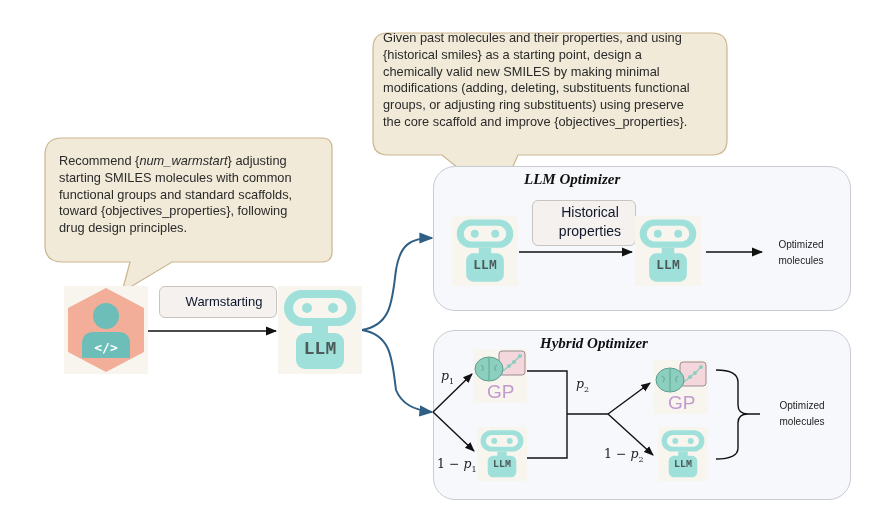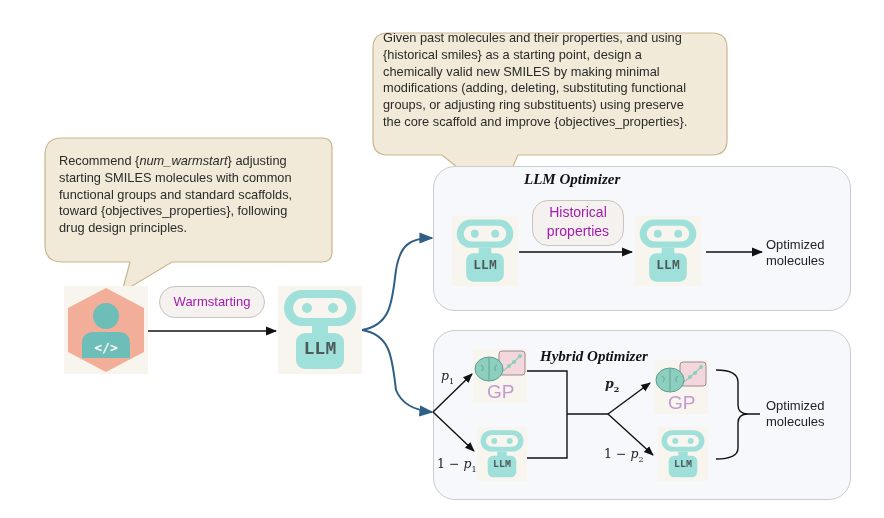--- a/index.html
+++ b/index.html
@@ -4,23 +4,23 @@
 <style>
   html, body { margin:0; padding:0; background:#ffffff; }
   body { width:884px; height:518px; position:relative; overflow:hidden;
          font-family:"Liberation Sans", sans-serif; color:#222; }
   .abs { position:absolute; }
   #canvas { position:absolute; left:0; top:0; width:884px; height:518px; }
   .bubble-text { position:absolute; font-size:12.8px; line-height:16.8px; color:#2a2a2a; }
   .bubble-text i { font-style:italic; }
   .opt-box { position:absolute; background:#f6f8fc; border:1px solid #c9ccd3; border-radius:22px; }
   .opt-title { position:absolute; font-weight:bold; font-style:italic; font-size:15px; color:#111;font-family:Liberation Serif, serif; }
-  .label-box { position:absolute; background:#f4f1ef; border:1px solid #c9c4c0; border-radius:16px;
-               font-size:13px; text-align:center; color:#a21caf; }
-  .out-text { position:absolute; font-size:13px; line-height:16px; color:#222; }
+  .label-box { position:absolute; background:#f4f1ef; border:1px solid #c9c4c0; border-radius:6px;
+               font-size:13px; text-align:center; color:#0f172a;padding-left:12px; }
+  .out-text { position:absolute; font-size:10px; line-height:16px; text-align:center; color:#222; }
   .math { position:absolute; font-family:"DejaVu Serif", serif; font-style:italic; font-size:12.5px; color:#222; }
   .math sub { font-size:8px; font-style:normal; }
   .icon-tile { position:absolute; background:#f8f5ef; }
   .gp-text { position:absolute; font-size:19px; color:#c39ad0; font-family:"Liberation Sans", sans-serif; }
   .llm-text { position:absolute; font-weight:bold; color:#4c5a5a; font-family:Liberation Mono, monospace; text-align:center; }
 </style>
 </head>
 <body>
 
 <svg id="canvas" viewBox="0 0 884 518" width="884" height="518">
@@ -40,21 +40,21 @@
   <line x1="148" y1="331" x2="276" y2="331" stroke="#111" stroke-width="1.6" marker-end="url(#arrowBlack)"></line>
 
   <path d="M362,330 C392,325 392,300 396,270 C400,245 410,238 432,238" fill="none" stroke="#2f5f85" stroke-width="2" marker-end="url(#arrowBlue)"></path>
   <path d="M362,330 C392,335 392,360 396,390 C400,400 410,410 432,412" fill="none" stroke="#2f5f85" stroke-width="2" marker-end="url(#arrowBlue)"></path>
 </svg>
 
 <div class="opt-box" style="left:433px; top:166px; width:416px; height:143px;"></div>
 <div class="opt-title" style="left:524px; top:171px;">LLM Optimizer</div>
 
 <div class="opt-box" style="left:433px; top:330px; width:416px; height:168px;"></div>
-<div class="opt-title" style="left:540px; top:335px;margin-top:13px;">Hybrid Optimizer</div>
+<div class="opt-title" style="left:540px; top:335px;">Hybrid Optimizer</div>
 
 <svg class="abs" style="left:0; top:0;" width="884" height="518" viewBox="0 0 884 518">
   <defs>
     <marker id="arrowBlack2" viewBox="0 0 10 10" refX="9" refY="5" markerWidth="7" markerHeight="7" orient="auto-start-reverse">
       <path d="M0,1 L10,5 L0,9 z" fill="#111"></path>
     </marker>
   </defs>
 
   <line x1="519" y1="252" x2="632" y2="252" stroke="#111" stroke-width="1.6" marker-end="url(#arrowBlack2)"></line>
   <line x1="706" y1="252" x2="762" y2="252" stroke="#111" stroke-width="1.6" marker-end="url(#arrowBlack2)"></line>
@@ -75,21 +75,21 @@
   <div>starting SMILES molecules with common</div>
   <div>functional groups and standard scaffolds,</div>
   <div>toward {objectives_properties}, following</div>
   <div>drug design principles.</div>
 </div>
 
 <div class="bubble-text" style="left:383px; top:30px; width:345px;">
   <div>Given past molecules and their properties, and using</div>
   <div>{historical smiles} as a starting point, design a</div>
   <div>chemically valid new SMILES by making minimal</div>
-  <div>modifications (adding, deleting, substituting functional</div>
+  <div>modifications (adding, deleting, substituents functional</div>
   <div>groups, or adjusting ring substituents) using preserve</div>
   <div>the core scaffold and improve {objectives_properties}.</div>
 </div>
 
 <div class="icon-tile" style="left:64px; top:286px; width:84px; height:88px;">
   <svg width="84" height="88" viewBox="0 0 84 88">
     <polygon points="42,2 80,22 80,66 42,86 4,66 4,22" fill="#f2ae98"></polygon>
     <circle cx="42" cy="30" r="13" fill="#6dbdb8"></circle>
     <path d="M18,72 L18,58 Q18,46 30,46 L54,46 Q66,46 66,58 L66,72 Z" fill="#6dbdb8"></path>
     <text x="42" y="66" text-anchor="middle" font-family="DejaVu Sans Mono, monospace" font-size="13" fill="#ffffff" font-weight="bold">&lt;/&gt;</text>
@@ -189,19 +189,19 @@
     <circle cx="29" cy="22" r="5" fill="#9fe0da"></circle>
     <circle cx="55" cy="22" r="5" fill="#9fe0da"></circle>
     <rect x="34" y="40" width="16" height="8" fill="#9fe0da"></rect>
     <rect x="18" y="47" width="48" height="36" rx="9" fill="#9fe0da"></rect>
   </svg>
   <div class="llm-text" style="left:11px; top:32px; width:28px; font-size:10px;">LLM</div>
 </div>
 
 <div class="math" style="left:441px; top:368px;"><span>p</span><sub>1</sub></div>
 <div class="math" style="left:437px; top:456px;"><span style="font-style:normal;">1 − </span><span>p</span><sub>1</sub></div>
-<div class="math" style="left:605px; top:376px;font-weight:bold;"><span>p</span><sub>2</sub></div>
+<div class="math" style="left:576px; top:376px;"><span>p</span><sub>2</sub></div>
 <div class="math" style="left:604px; top:446px;"><span style="font-style:normal;">1 − </span><span>p</span><sub>2</sub></div>
 
 <div class="out-text" style="left:766px; top:398px; width:72px;">
   <div>Optimized</div>
   <div>molecules</div>
 </div>
 
 </body></html>

